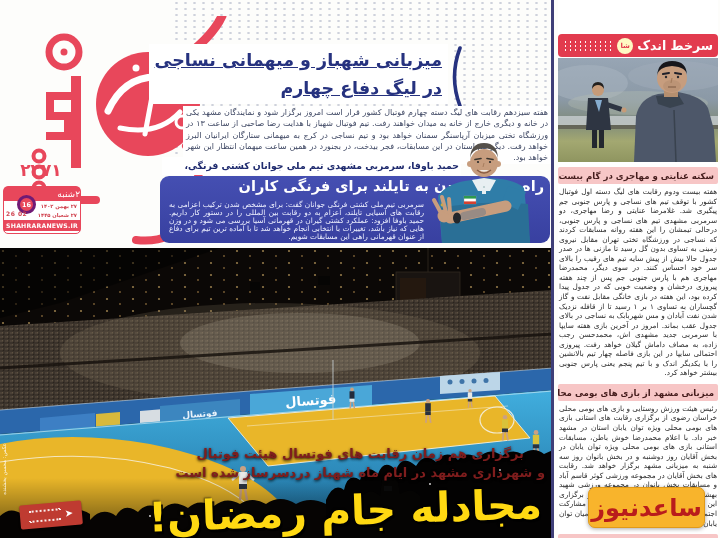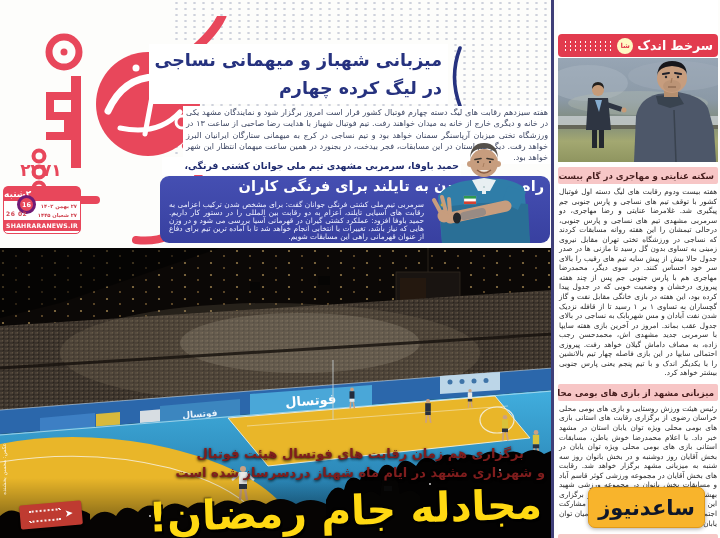--- a/index.html
+++ b/index.html
@@ -9,37 +9,37 @@
         background-image:radial-gradient(circle,#c6cad6 1px,transparent 1.35px);
         background-size:9px 6px;opacity:.85;}
   .divider{position:absolute;left:551px;top:0;width:2.5px;height:538px;background:#3f3f78;}
 
   
   .logo-svg{position:absolute;left:6px;top:16px;}
   .issue-no{position:absolute;left:2px;top:160px;width:78px;text-align:center;
             color:#e8475b;font-weight:bold;font-size:17px;letter-spacing:7px;direction:ltr;}
   .datebox{position:absolute;left:3px;top:186px;width:76px;height:46px;border:1.5px solid #e8475b;
            border-radius:5px;background:#fff;overflow:visible;direction:rtl;}
-  .db-top{height:14px;background:#e8475b;color:#fff;font-size:9px;font-weight:bold;
-          text-align:left;line-height:14px;border-radius:2px 2px 0 0;}
+  .db-top{height:14px;background:#e8475b;color:#fff;font-size:9px;font-weight:normal;
+          text-align:right;line-height:14px;border-radius:2px 2px 0 0;}
   .db-mid{position:relative;height:19px;}
   .db-dates{position:absolute;right:3px;top:1px;font-size:5.2px;color:#d0414e;font-weight:bold;
             line-height:8.5px;text-align:right;}
   .db-badge{position:absolute;left:13px;top:-6px;width:13px;height:13px;border-radius:50%;
             background:#e8475b;color:#fff;font-size:6.5px;font-weight:bold;display:flex;
             align-items:center;justify-content:center;border:3px solid #701a75;}
   .db-greg{position:absolute;left:2px;top:9px;font-size:6px;font-weight:bold;color:#d0414e;
            letter-spacing:.5px;direction:ltr;}
   .db-site{height:11px;background:#e8475b;color:#fff;font-size:6.2px;font-weight:bold;
            text-align:center;line-height:11px;letter-spacing:.2px;}
 
   
   .lead-head{position:absolute;right:272px;top:44px;text-align:right;direction:rtl;
              font-weight:bold;font-size:17.5px;line-height:28px;color:#26327f;
-             background:#fff;padding:2px 6px;}
+             background:#fff;padding:2px 6px;text-decoration:underline;}
   .lead-bracket{position:absolute;left:447px;top:46px;}
   .lead-body{position:absolute;left:183px;top:106px;width:362px;font-size:8px;line-height:11.3px;
              text-align:justify;direction:rtl;color:#3d4662;background:#fff;padding:1px 3px;}
 
   
   .w-kicker{position:absolute;left:162px;top:157px;width:295px;height:18px;background:#fff;
             direction:rtl;text-align:right;font-size:9.3px;font-weight:bold;color:#1e2a6e;
             line-height:18px;padding:0 2px;}
   .bluebox{position:absolute;left:160px;top:176px;width:390px;height:67px;border-radius:9px;
            background:linear-gradient(#454fb2,#3840a0);}
@@ -73,21 +73,21 @@
   .nb-logo{width:16px;height:16px;border-radius:50%;background:#fef9c3;color:#e23b4e;font-size:7px;
            font-weight:bold;display:flex;align-items:center;justify-content:center;flex:0 0 auto;}
   .nb-dots{flex:1;height:12px;background-image:radial-gradient(circle,rgba(255,255,255,.95) .9px,transparent 1.1px);
            background-size:5px 4px;}
   .coaches-svg{display:block;margin-top:1px;}
   .rc-h{background:#f7c6c6;color:#441c1c;font-weight:bold;font-size:8.6px;padding:4px 4px 3px;
         margin:5px 0 3px;text-align:right;white-space:nowrap;overflow:hidden;border-radius:2px;}
   .rc-p{font-size:7.3px;line-height:9.55px;text-align:justify;color:#2b2b2b;margin:0 1px 6px;}
   .watermark{position:absolute;left:588px;top:487px;width:115px;height:39px;background:#f8b42c;
              border:1px solid #e09a1a;border-radius:7px;display:flex;align-items:center;
-             justify-content:center;font-size:21px;font-weight:bold;color:#0f172a;z-index:30;
+             justify-content:center;font-size:24px;font-weight:bold;color:#b91c1c;z-index:30;
              box-shadow:0 1px 4px rgba(0,0,0,.35);direction:rtl;}
 </style>
 </head>
 <body>
 
 <div class="page">
 
   <div class="dots"></div>
 
   <div>
@@ -129,21 +129,21 @@
       </div>
       <div class="db-site">SHAHRARANEWS.IR</div>
     </div>
   </div>
 
   <svg class="lead-bracket" width="18" height="62" viewBox="0 0 18 62">
     <path d="M13,2 Q2,31 13,60" stroke="#26327f" stroke-width="3.6" fill="none" stroke-linecap="round"></path>
   </svg>
   <div class="lead-head">
     <div>میزبانی شهباز و میهمانی نساجی</div>
-    <div>در لیگ کرده چهارم</div>
+    <div>در لیگ دفاع چهارم</div>
   </div>
   <div class="lead-body">هفته سیزدهم رقابت های لیگ دسته چهارم فوتبال کشور قرار است امروز برگزار شود و نمایندگان مشهد یکی در خانه و دیگری خارج از خانه به میدان خواهند رفت. تیم فوتبال شهباز با هدایت رضا صاحبی از ساعت ۱۳ در ورزشگاه تختی میزبان آرپاسنگر سمنان خواهد بود و تیم نساجی در کرج به میهمانی ستارگان ایرانیان البرز خواهد رفت. دیگر تیم استان در این مسابقات، فجر بیدخت، در بجنورد در همین ساعت میهمان انتظار این شهر خواهد بود.</div>
 
   <div class="w-kicker">حمید باوفا، سرمربی مشهدی تیم ملی جوانان کشتی فرنگی، تشریح کرد</div>
   <div class="bluebox">
     <div class="bb-head">راه های رسیدن به تایلند برای فرنگی کاران</div>
     <div class="bb-body">سرمربی تیم ملی کشتی فرنگی جوانان گفت: برای مشخص شدن ترکیب اعزامی به رقابت های آسیایی تایلند، اعزام به دو رقابت بین المللی را در دستور کار داریم. حمید باوفا افزود: عملکرد کشتی گیران در قهرمانی آسیا بررسی می شود و در وزن هایی که نیاز باشد، تغییرات با انتخابی انجام خواهد شد تا با آماده ترین تیم برای دفاع از عنوان قهرمانی راهی این مسابقات شویم.</div>
   </div>
   <svg class="wrestler-svg" width="125" height="105" viewBox="0 0 125 105">
     <path d="M18,58 Q28,44 52,42 L64,40 Q94,40 104,50 L110,105 L22,105 Z" fill="#2f7da8"></path>

